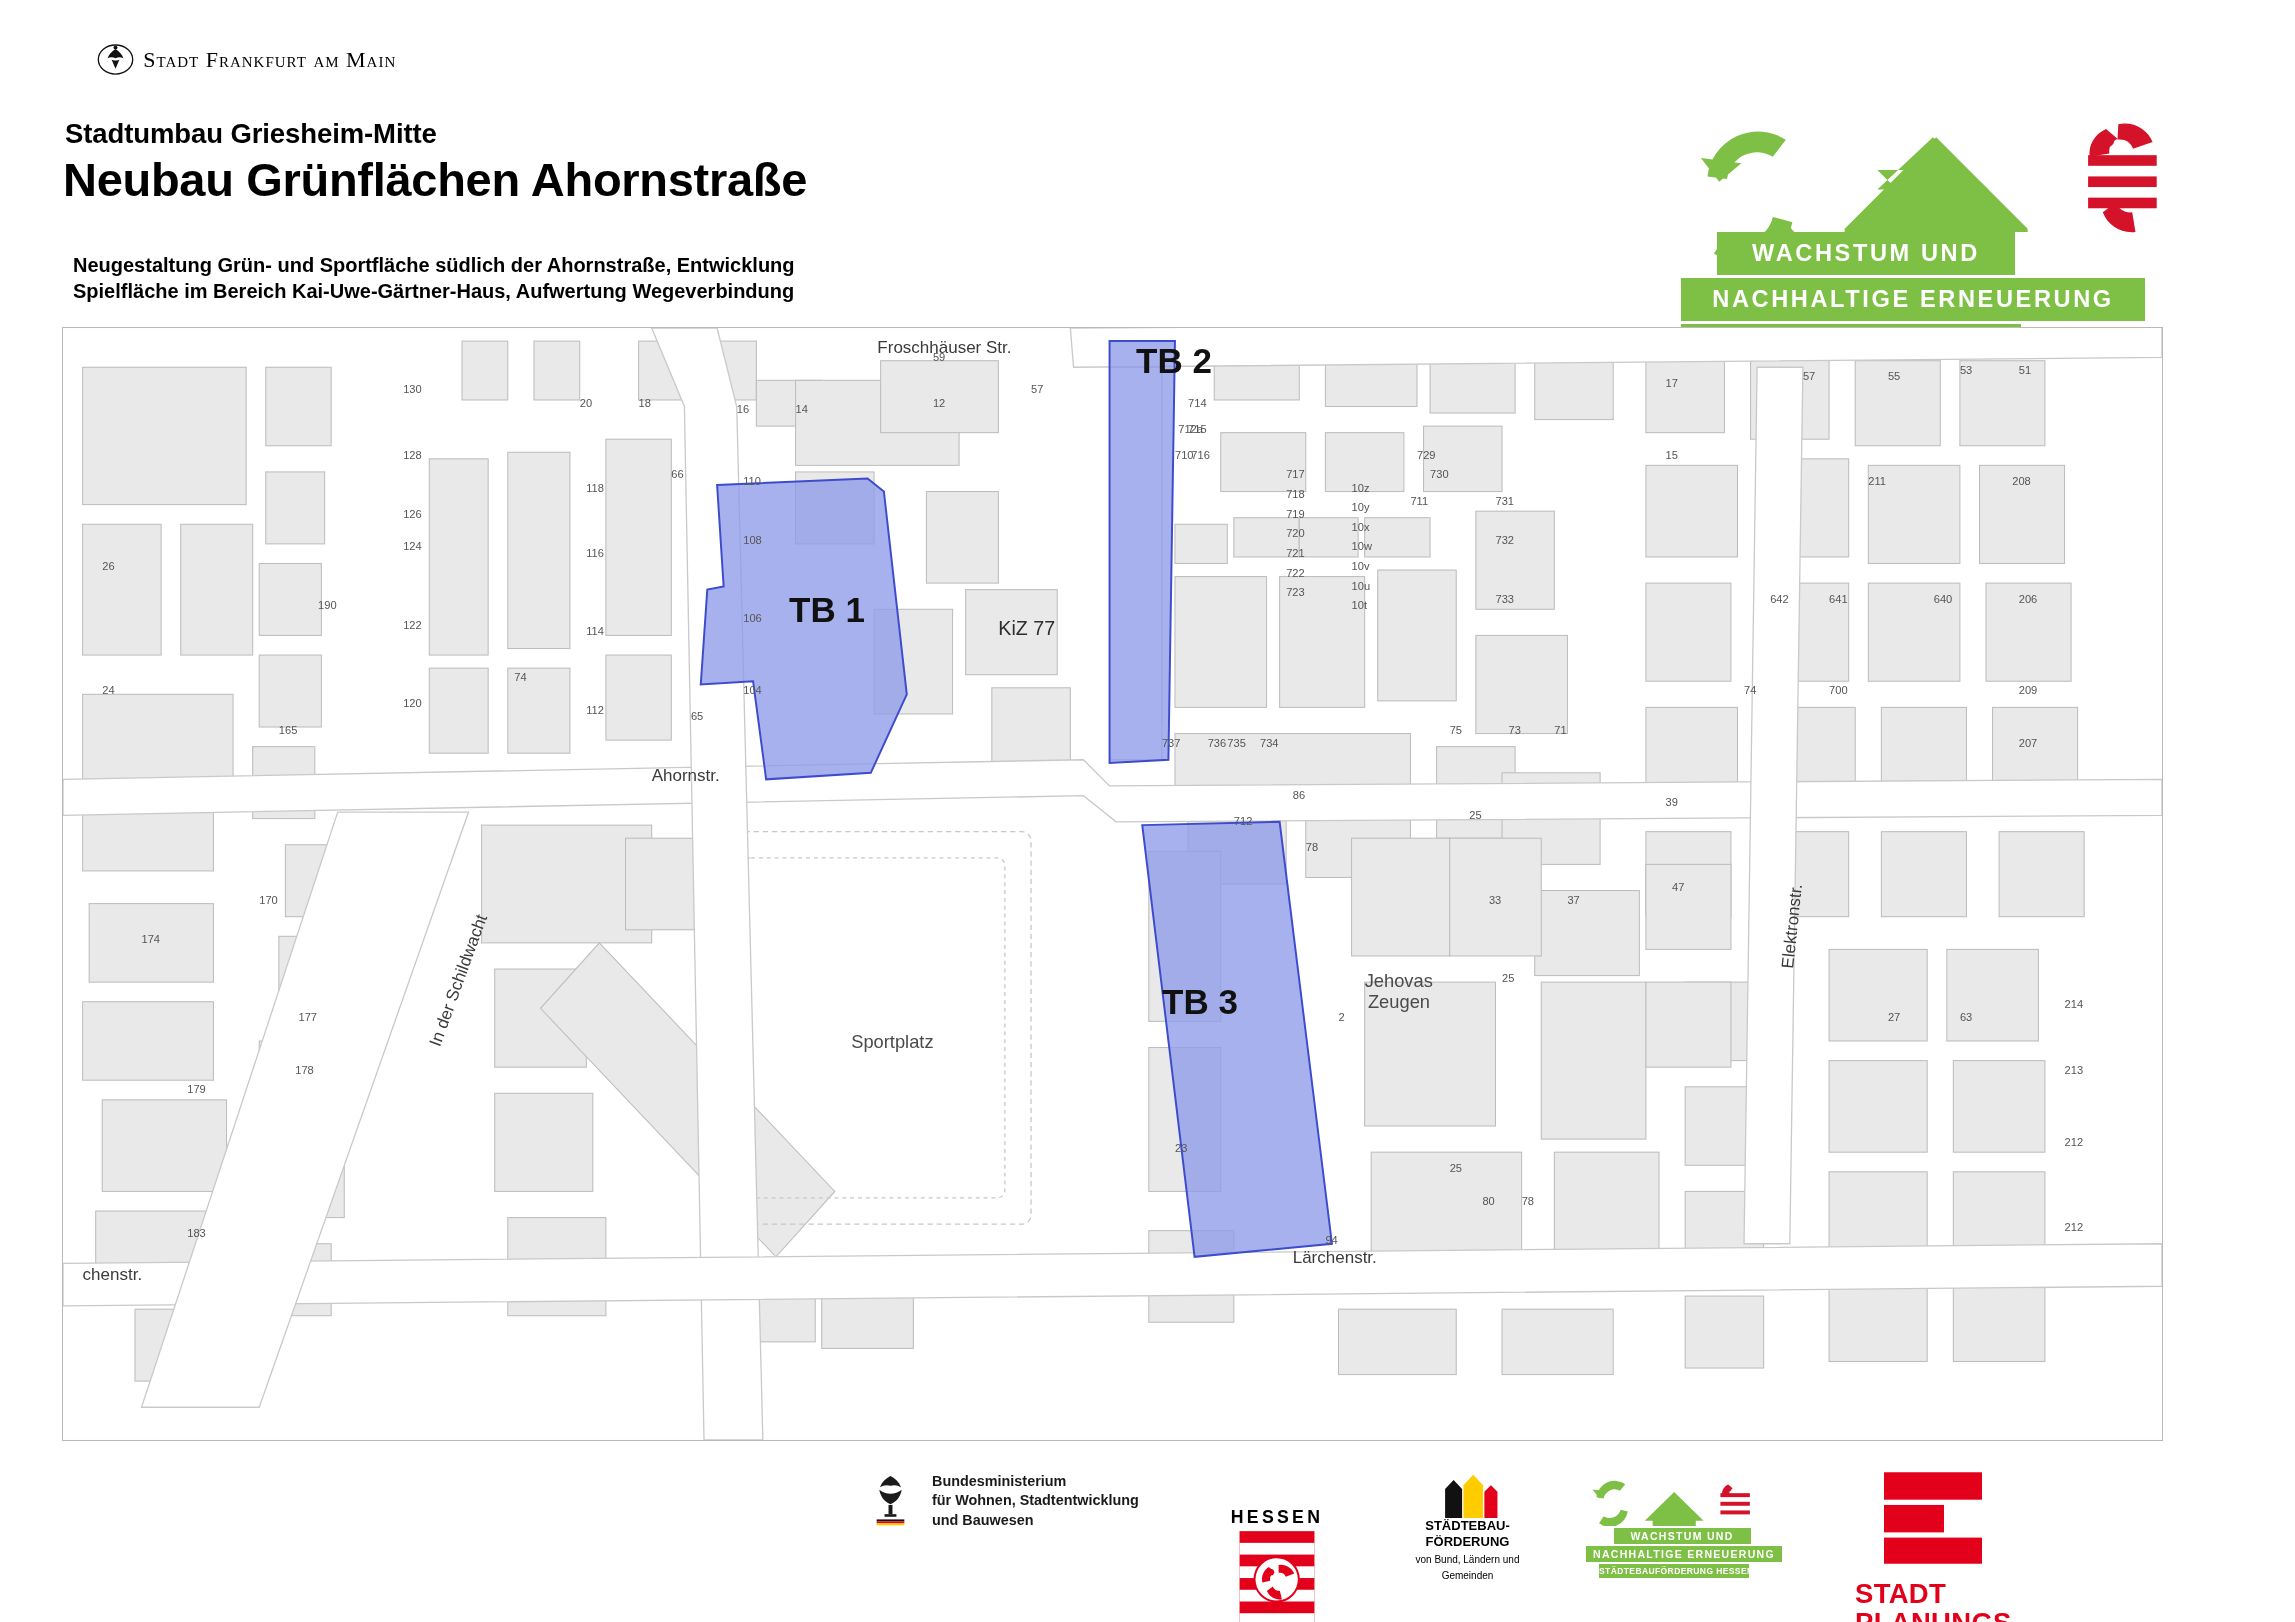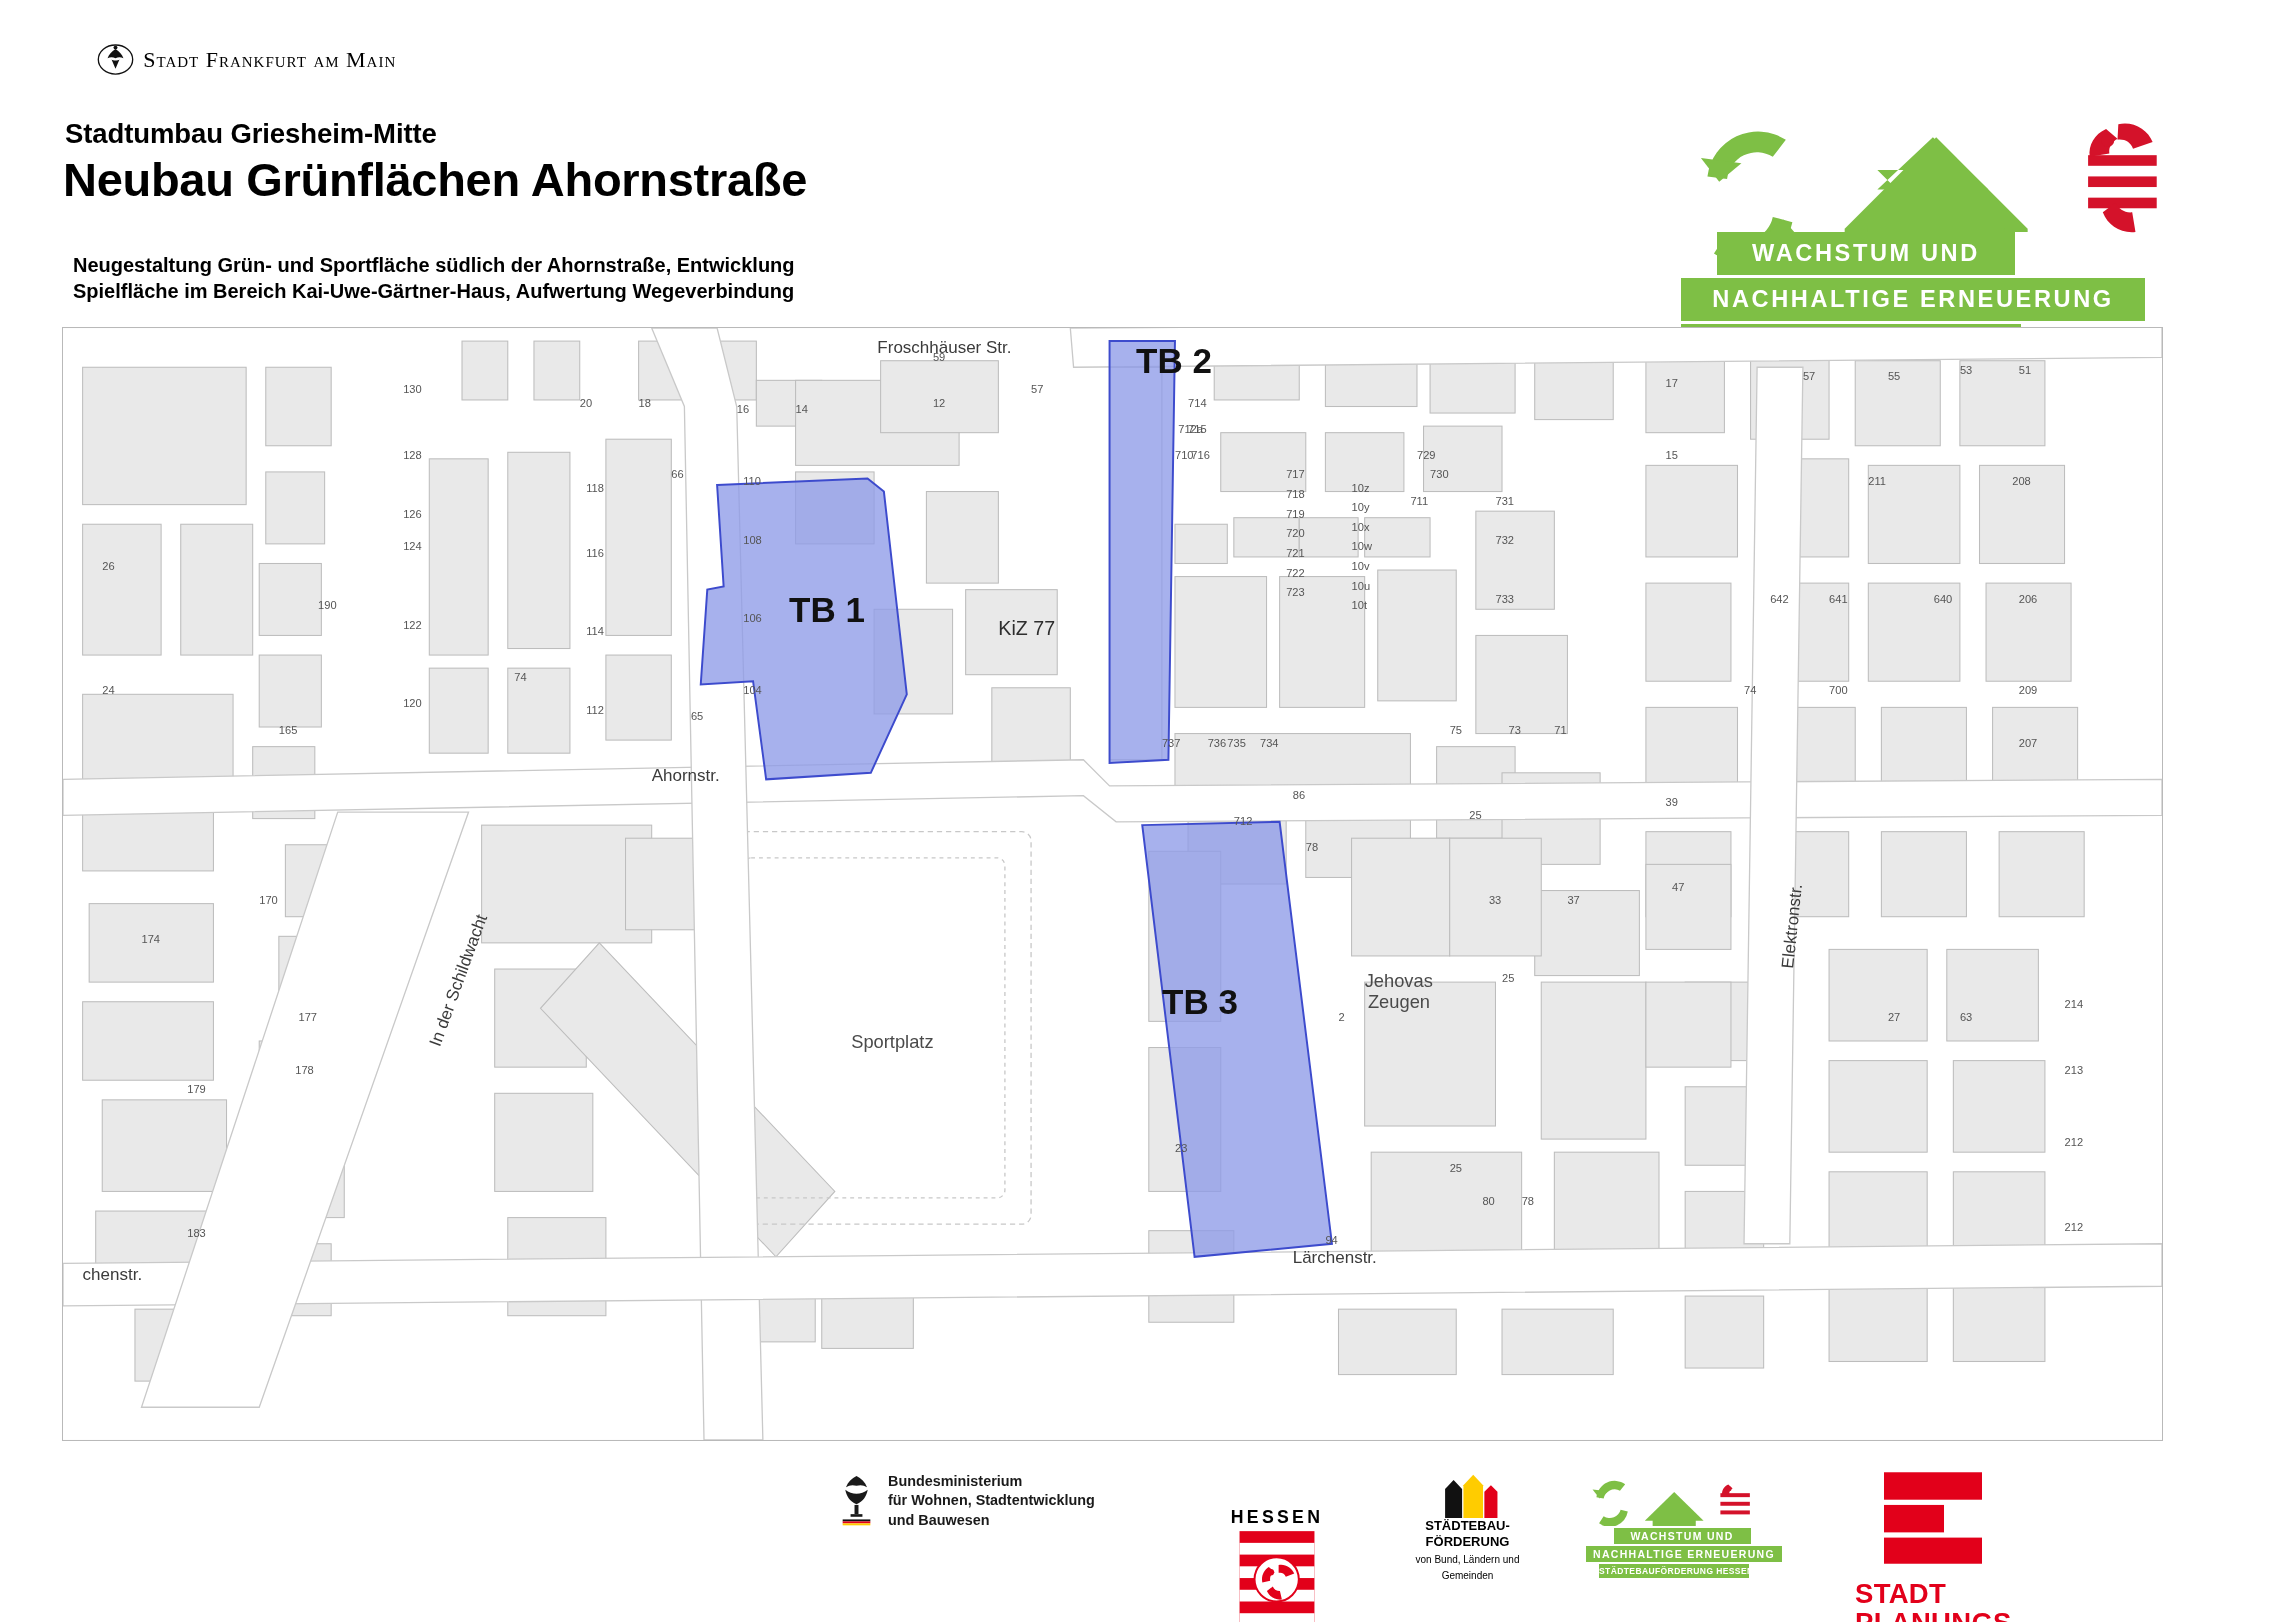--- a/index.html
+++ b/index.html
@@ -31,21 +31,21 @@
   
   #map{
     position:absolute;left:62px;top:327px;width:2099px;height:1112px;
     background:#737373;border:0.7px solid #b9b9b9;overflow:hidden;
   }
   #map svg{display:block;}
   .tb-label{position:absolute;font-size:35px;font-weight:bold;color:#111;}
 
   
   #footer{position:absolute;left:0;top:1459px;width:2295px;height:164px;}
-  .f-bmwsb{position:absolute;left:836px;top:13px;display:flex;gap:11px;align-items:flex-start;}
+  .f-bmwsb{position:absolute;left:870px;top:13px;display:flex;gap:21px;align-items:flex-start;}
   .f-bmwsb .txt{font-size:14.4px;line-height:1.34;font-weight:bold;color:#1a1a1a;}
   .f-hessen{position:absolute;left:1220px;top:6.5px;width:114px;margin-top:41px;}
   .f-hessen .cap{font-size:17.7px;font-weight:bold;letter-spacing:3.3px;text-align:center;}
   .f-stb{position:absolute;left:1397px;top:13px;width:141px;text-align:center;}
   .f-stb .cap{font-size:13px;font-weight:bold;line-height:1.25;}
   .f-stb .sub{font-size:10px;line-height:1.3;margin-top:2.6px;}
   .f-wne{position:absolute;left:1586px;top:16.4px;width:196px;}
   .f-wne .bar{background:#7ebf45;color:#fff;font-weight:bold;text-align:center;white-space:nowrap;}
   .f-spa{position:absolute;left:1855px;top:13px;display:flex;gap:14.4px;align-items:center;flex-direction:column;}
   .f-spa .spa-txt{color:#e2001a;font-weight:bold;font-size:27.5px;line-height:1.04;letter-spacing:0.3px;}

